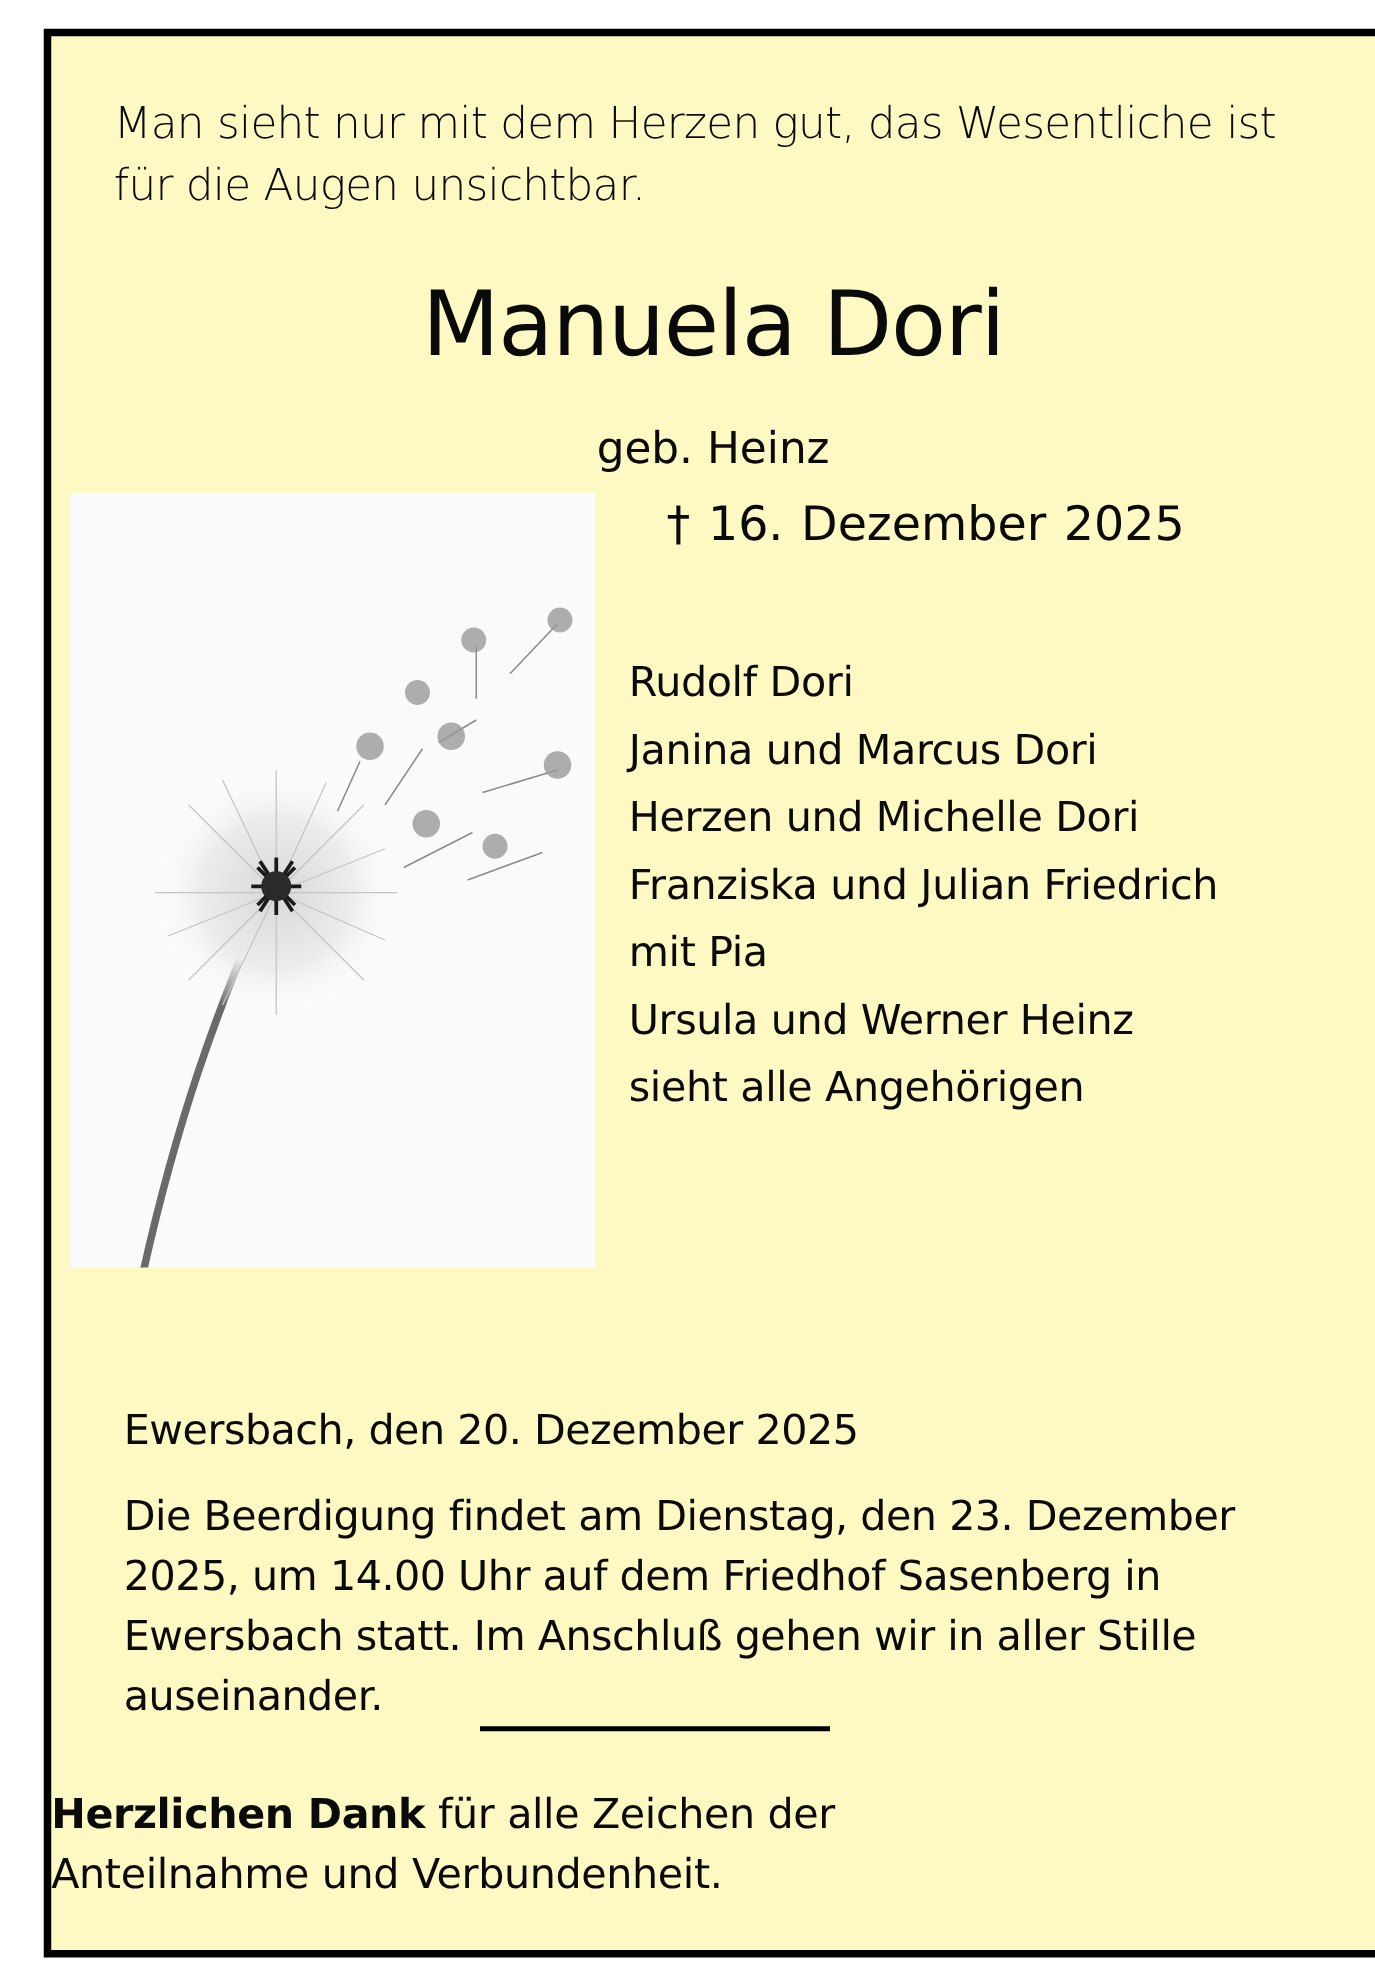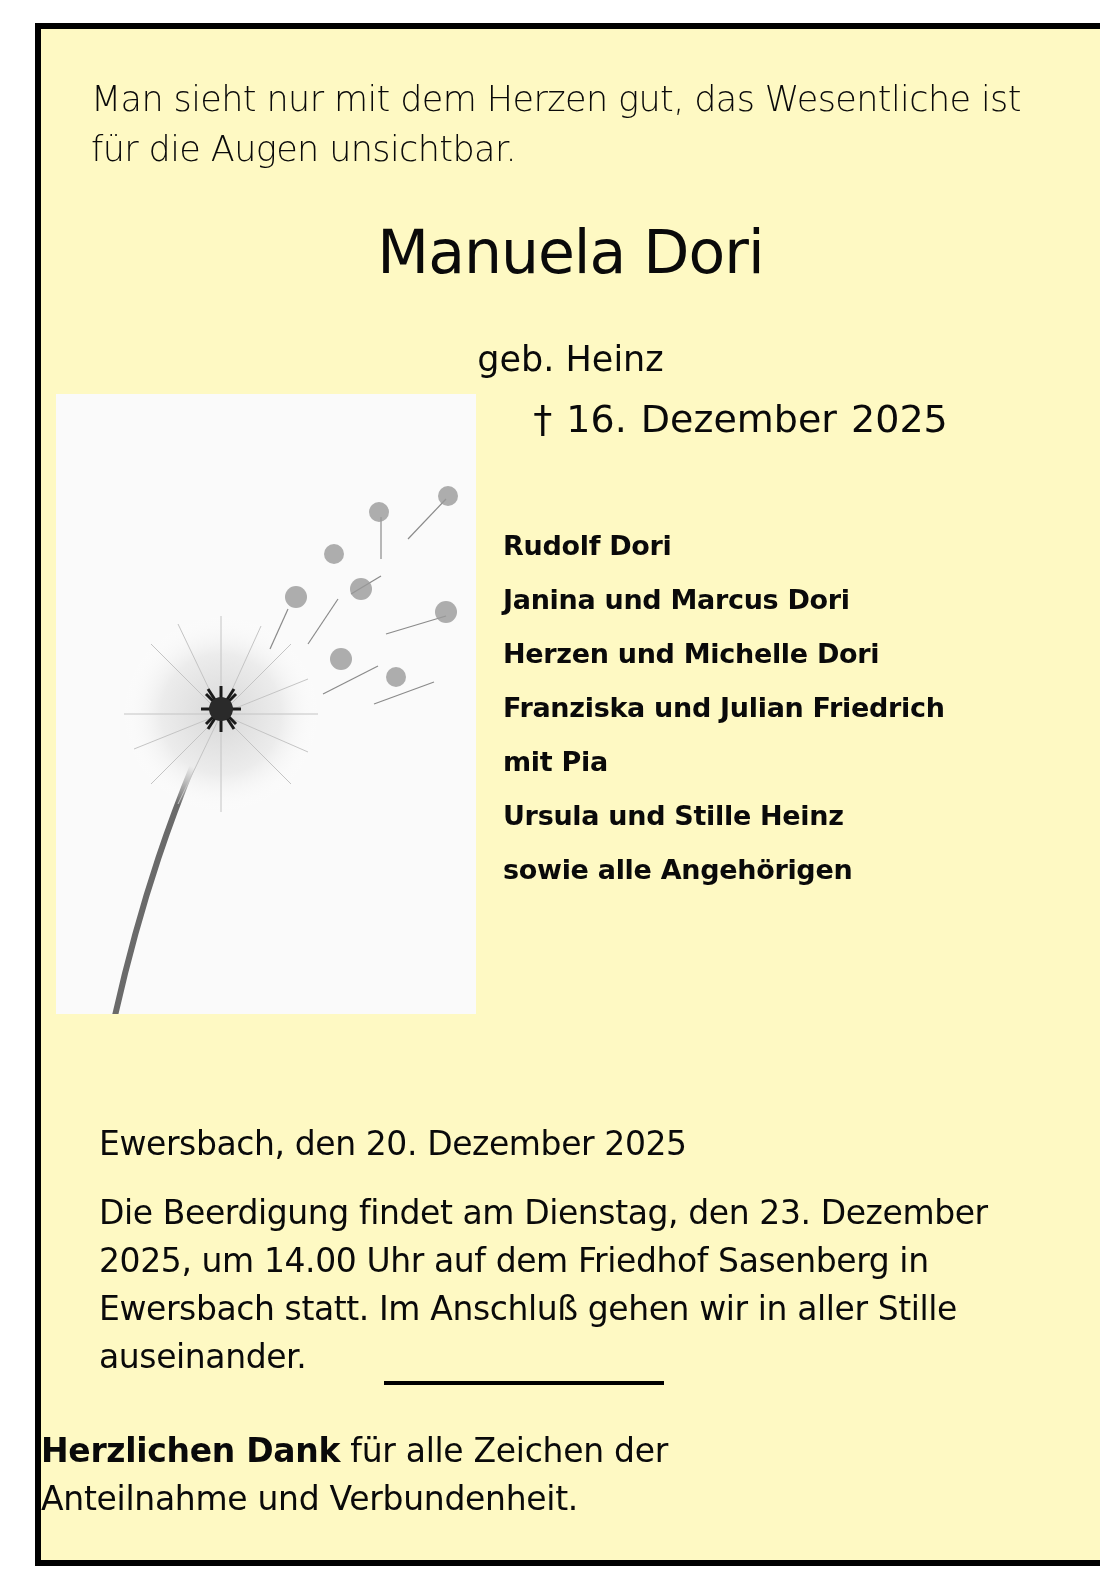--- a/index.html
+++ b/index.html
@@ -3,29 +3,29 @@
   <meta charset="utf-8">
   <style>
     html, body { margin: 0; padding: 0; background: #ffffff; }
     body { width: 1100px; height: 1581px; position: relative; overflow: hidden;
            font-family: "DejaVu Sans", sans-serif; color: #0a0a0a; }
     .frame { position: absolute; left: 15px; top: 23px; width: 1059px; height: 1531px;
              border: 6px solid #000; background: #fef9c3; margin-left: 20px; }
     .abs { position: absolute; white-space: nowrap; }
     .quote { left: 50px; top: 45px; font-size: 35px; line-height: 50px; letter-spacing: -0.6px; font-weight: 300; }
     .quote span { display: block; }
-    .name { left: 0; width: 100%; top: 188px; text-align: center; font-size: 60px; font-weight: 500; letter-spacing: -1px; }
+    .name { left: 0; width: 100%; top: 188px; text-align: center; font-size: 72px; font-weight: 500; letter-spacing: -1px; }
     .born-name { left: 0; width: 100%; top: 310px; text-align: center; font-size: 35px; }
     .dates { left: 0; width: 100%; top: 368px; text-align: center; font-size: 38px; word-spacing: 2px; }
     .dates .gap { display: inline-block; width: 55px; }
     .image { left: 15px; top: 365px; width: 420px; height: 620px; }
     .right { left: 462px; top: 478px; }
     .miss { font-size: 33px; line-height: 54px; }
     .miss span { display: block; }
-    .family { margin-top: 12px; font-size: 27px; line-height: 54px; font-weight: 700; letter-spacing: -0.3px; }
+    .family { margin-top: 12px; font-size: 33px; line-height: 54px; font-weight: 400; letter-spacing: -0.3px; }
     .family span { display: block; }
     .place-date { left: 58px; top: 1095px; font-size: 33px; letter-spacing: -0.4px; }
     .funeral { left: 58px; top: 1160px; font-size: 33px; line-height: 48px; letter-spacing: -0.4px; }
     .funeral span { display: block; }
     .divider { left: 343px; top: 1352px; width: 280px; height: 4px; background: #000; }
     .thanks { left: 0; width: 100%; top: 1398px; text-align: left; font-size: 33px; line-height: 48px; letter-spacing: -0.3px; }
     .thanks span { display: block; }
     .thanks b { font-weight: 700; }
   </style>
 </head>
@@ -108,22 +108,22 @@
     </svg>
   </div>
 
   <div class="abs right">
     <div class="family">
       <span>Rudolf Dori</span>
       <span>Janina und Marcus Dori</span>
       <span>Herzen und Michelle Dori</span>
       <span>Franziska und Julian Friedrich</span>
       <span>mit Pia</span>
-      <span>Ursula und Stille Heinz</span>
-      <span>sowie alle Angehörigen</span>
+      <span>Ursula und Werner Heinz</span>
+      <span>sieht alle Angehörigen</span>
     </div>
   </div>
 
   <div class="abs place-date">Ewersbach, den 20. Dezember 2025</div>
 
   <div class="abs funeral">
     <span>Die Beerdigung findet am Dienstag, den 23. Dezember</span>
     <span>2025, um 14.00 Uhr auf dem Friedhof Sasenberg in</span>
     <span>Ewersbach statt. Im Anschluß gehen wir in aller Stille</span>
     <span>auseinander.</span>

